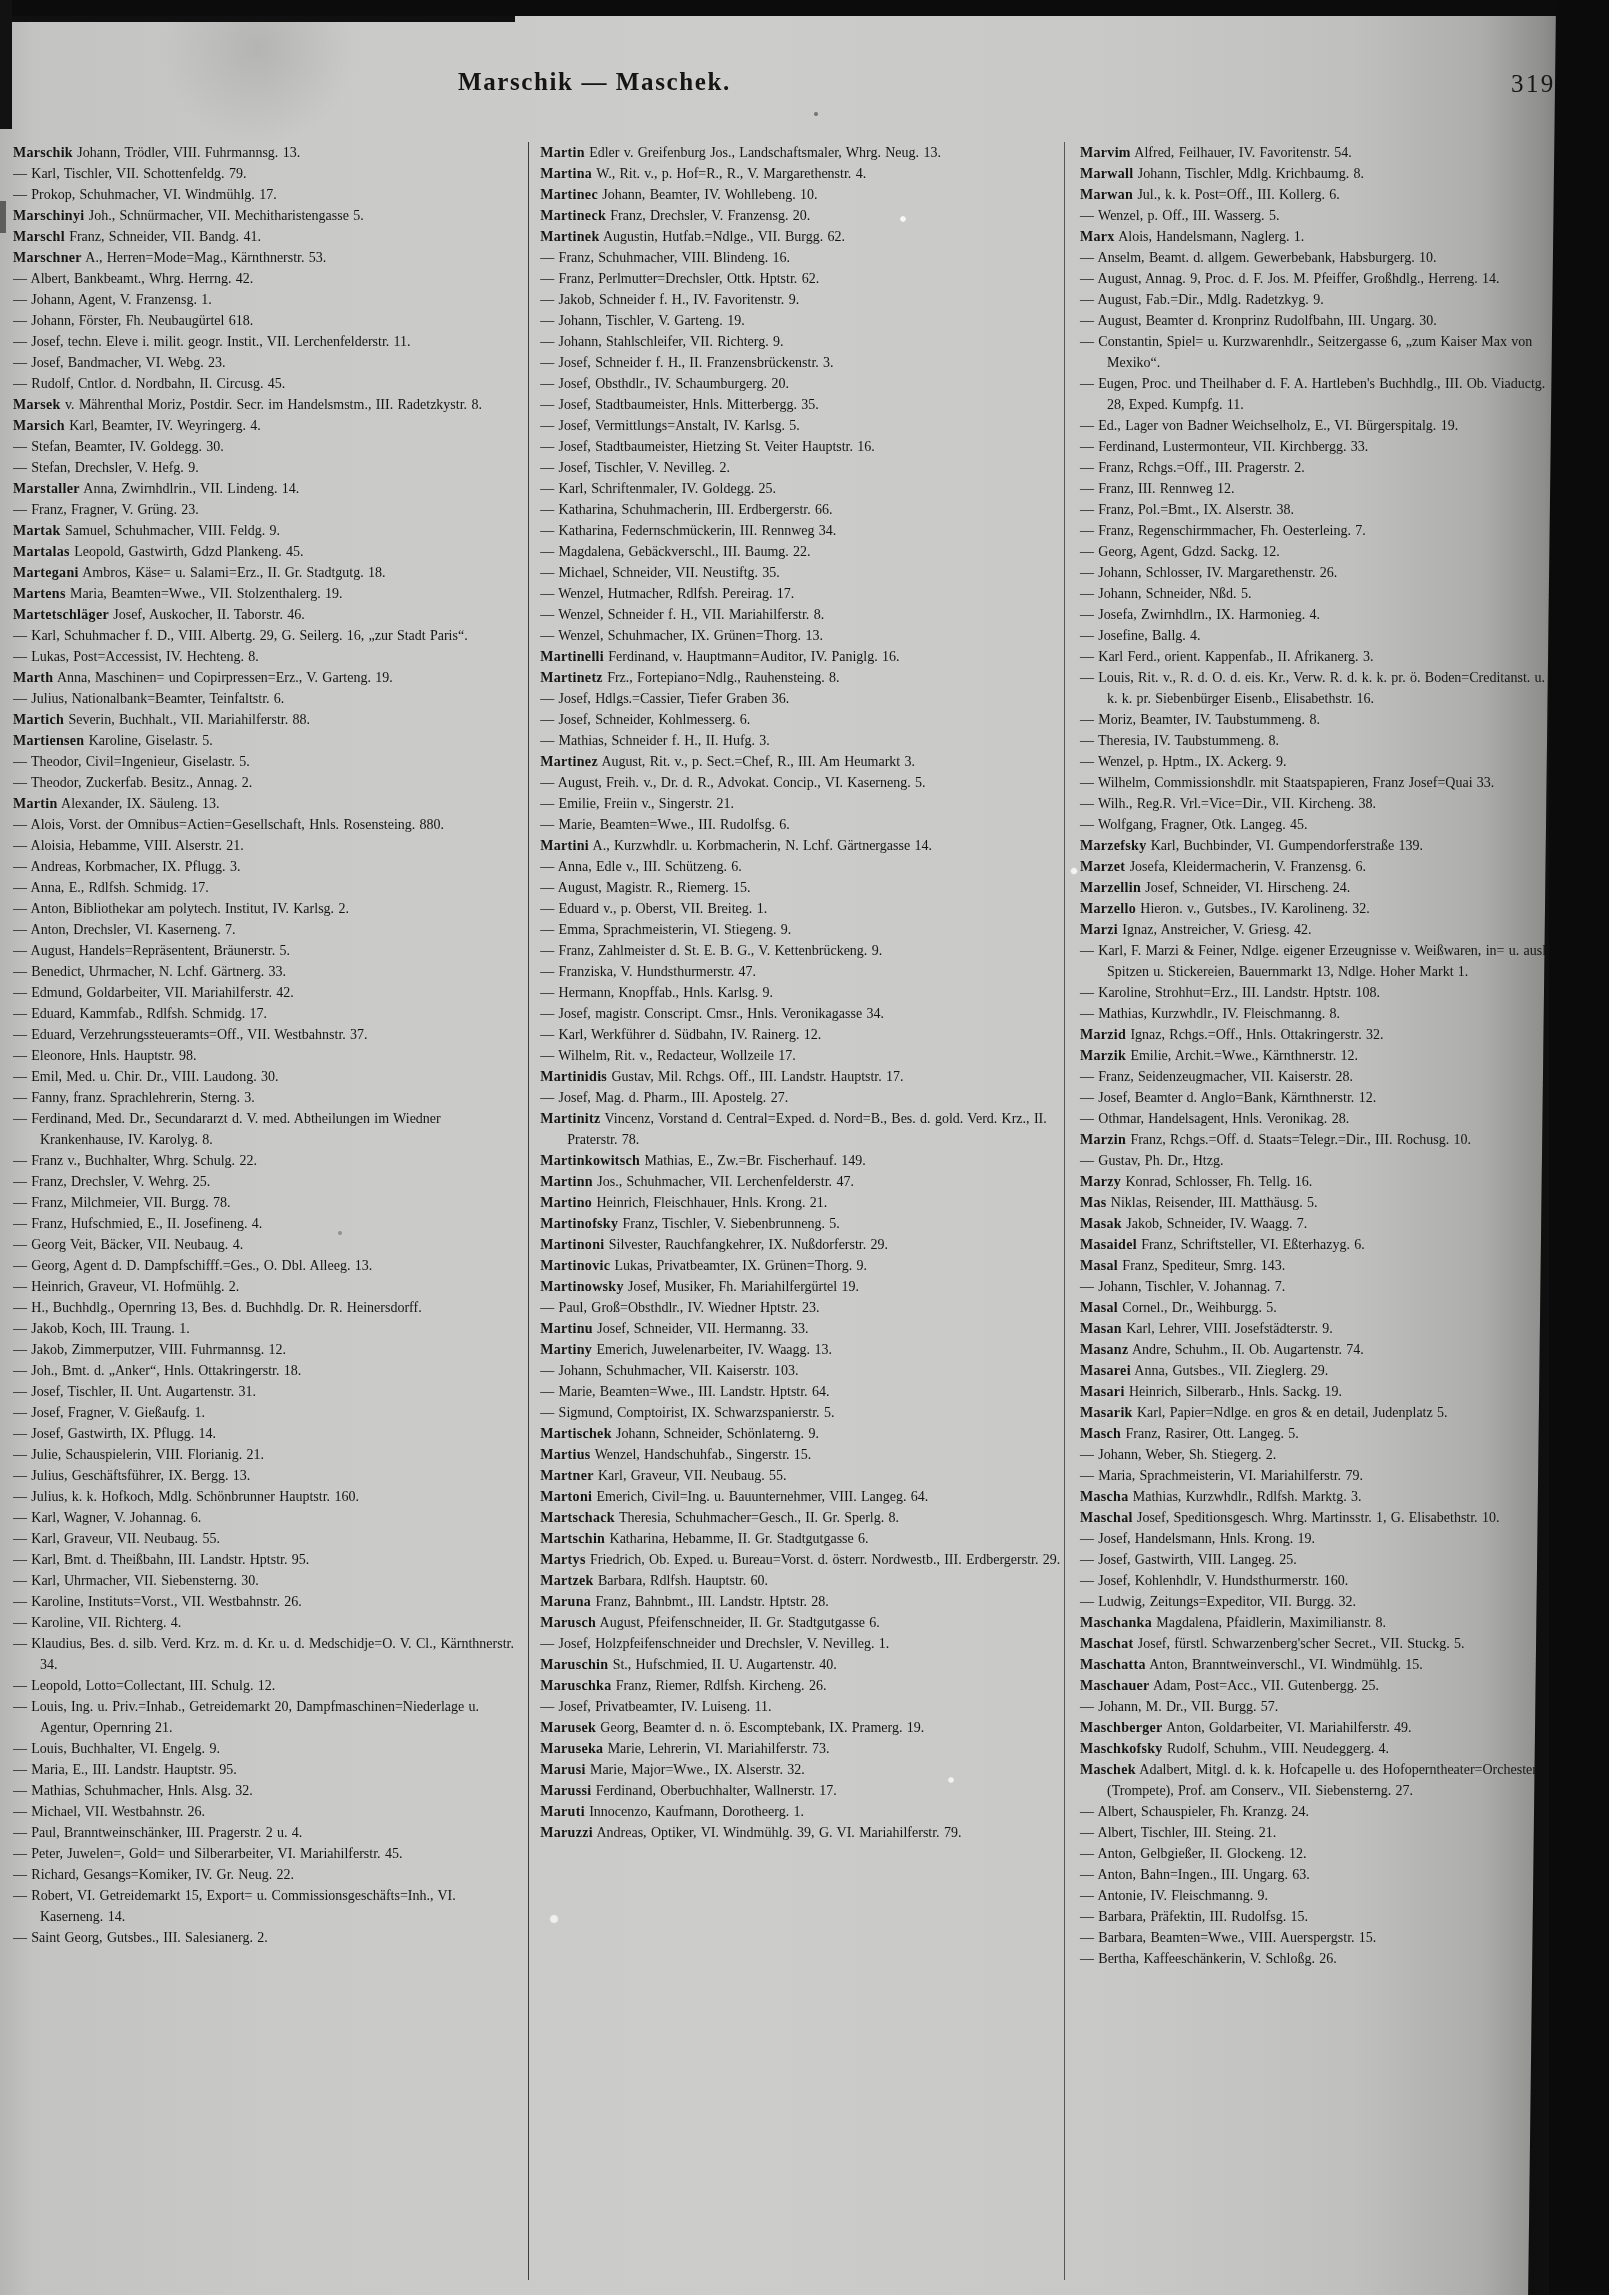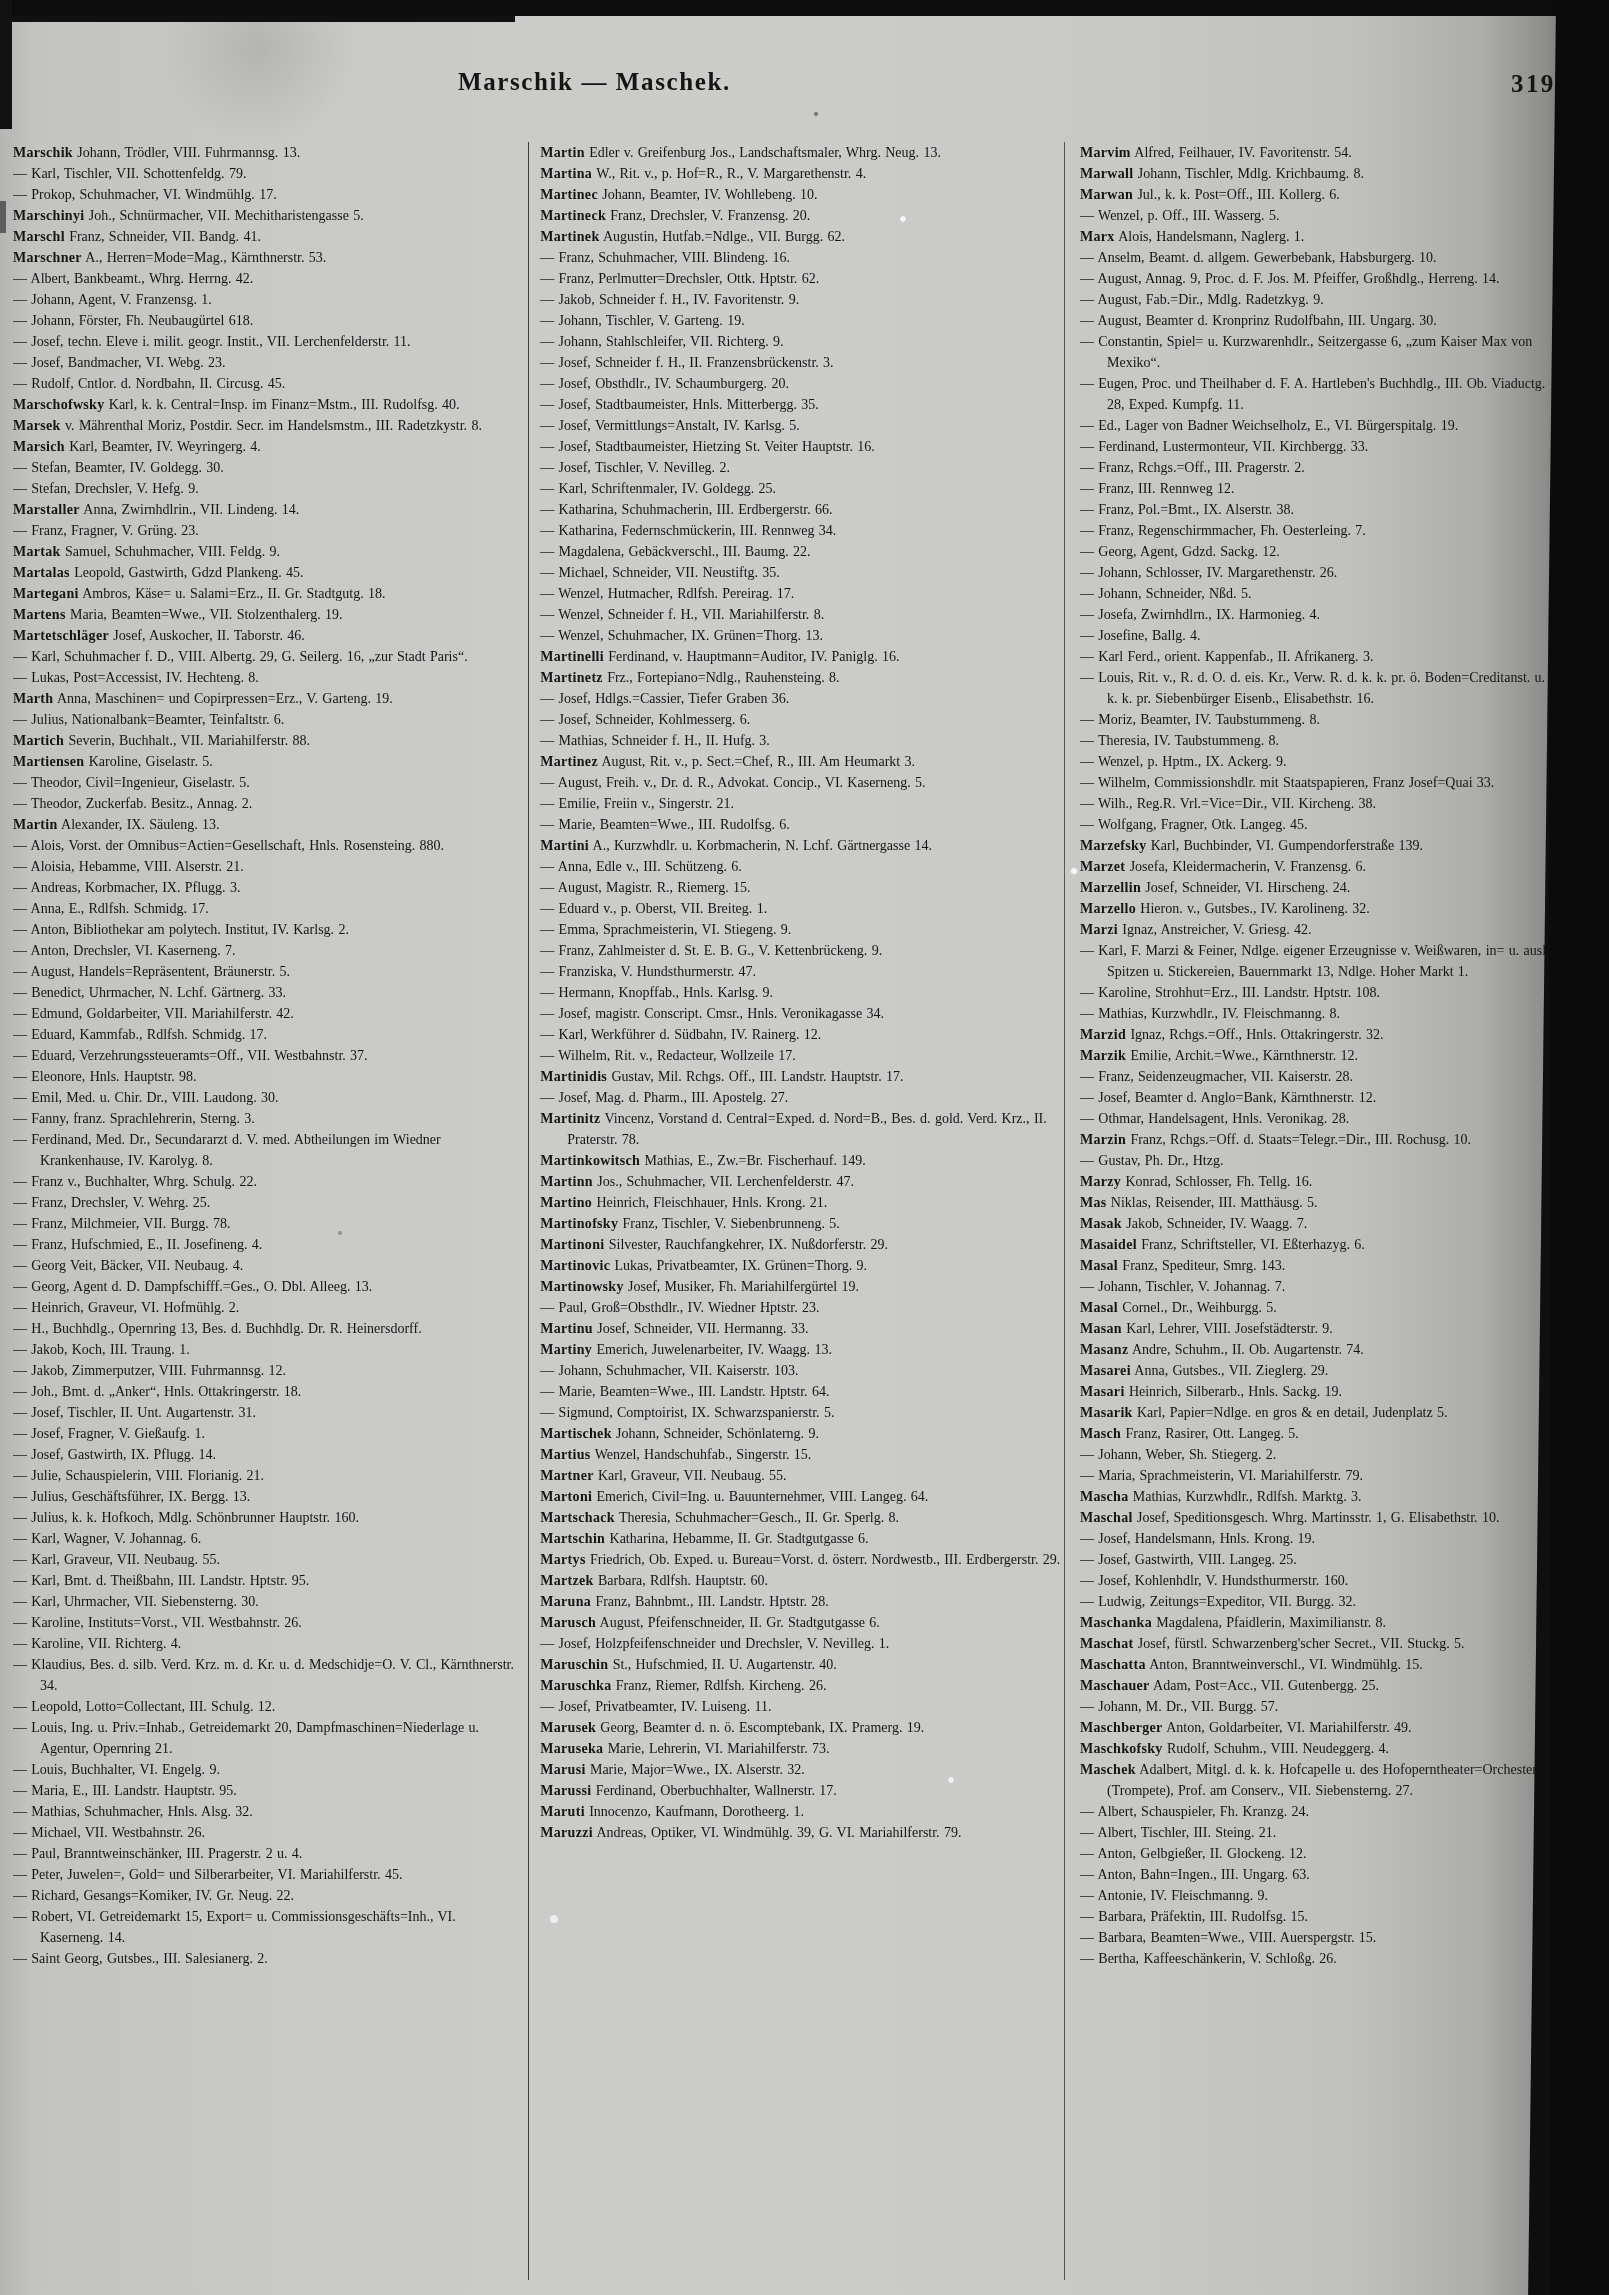--- a/index.html
+++ b/index.html
@@ -21,21 +21,21 @@
   .edge-top{position:absolute;left:0;top:0;width:100%;height:16px;background:#0c0c0c;}
   .edge-top::after{content:"";position:absolute;left:0;top:16px;width:515px;height:5.6px;background:#101010;}
   .edge-left{position:absolute;left:0;top:0;width:12px;height:129px;background:#121212;}
   .edge-left::after{content:"";position:absolute;left:0;top:201px;width:6.4px;height:32px;background:rgba(20,20,20,.55);}
   .edge-right{position:absolute;right:0;top:0;width:93px;height:2295px;background:#0b0b0b;
     clip-path:polygon(42% 0,100% 0,100% 100%,12% 100%);}
   .edge-right::before{content:"";position:absolute;left:-24px;top:0;width:56px;height:100%;
     background:linear-gradient(90deg,transparent,rgba(30,30,30,.25));}
   .header-row{position:absolute;top:68px;left:0;width:1561px;height:40px;margin-left:17px;}
   .page-title{position:absolute;left:441px;top:0;font-size:25px;font-weight:bold;letter-spacing:1.6px;}
-  .page-number{position:absolute;left:1494px;top:1.6px;font-size:25px;font-weight:bold;letter-spacing:2.4px;}
+  .page-number{position:absolute;left:1494px;top:1.6px;font-size:25px;font-weight:normal;letter-spacing:2.4px;}
   .col{position:absolute;top:142px;height:2138px;overflow:hidden;font-size:14px;line-height:21px;}
   .col-1{left:13px;width:505px;}
   .col-2{left:528px;width:522px;border-left:1.6px solid rgba(25,25,25,.8);padding-left:11.3px;}
   .col-3{left:1064px;width:480px;border-left:1.6px solid rgba(25,25,25,.65);padding-left:15px;}
   .entry{padding-left:27px;text-indent:-27px;word-spacing:0.8px;}
   .lead{font-weight:bold;letter-spacing:0.3px;}
 </style>
 </head>
 <body>
 
@@ -53,21 +53,20 @@
     <div class="entry">— Prokop, Schuhmacher, VI. Windmühlg. 17.</div>
     <div class="entry"><span class="lead">Marschinyi</span> Joh., Schnürmacher, VII. Mechitharistengasse 5.</div>
     <div class="entry"><span class="lead">Marschl</span> Franz, Schneider, VII. Bandg. 41.</div>
     <div class="entry"><span class="lead">Marschner</span> A., Herren=Mode=Mag., Kärnthnerstr. 53.</div>
     <div class="entry">— Albert, Bankbeamt., Whrg. Herrng. 42.</div>
     <div class="entry">— Johann, Agent, V. Franzensg. 1.</div>
     <div class="entry">— Johann, Förster, Fh. Neubaugürtel 618.</div>
     <div class="entry">— Josef, techn. Eleve i. milit. geogr. Instit., VII. Lerchenfelderstr. 11.</div>
     <div class="entry">— Josef, Bandmacher, VI. Webg. 23.</div>
     <div class="entry">— Rudolf, Cntlor. d. Nordbahn, II. Circusg. 45.</div>
-    <div class="entry"><span class="lead">Marschofwsky</span> Karl, k. k. Central=Insp. im Finanz=Mstm., III. Rudolfsg. 40.</div>
     <div class="entry"><span class="lead">Marsek</span> v. Mährenthal Moriz, Postdir. Secr. im Handelsmstm., III. Radetzkystr. 8.</div>
     <div class="entry"><span class="lead">Marsich</span> Karl, Beamter, IV. Weyringerg. 4.</div>
     <div class="entry">— Stefan, Beamter, IV. Goldegg. 30.</div>
     <div class="entry">— Stefan, Drechsler, V. Hefg. 9.</div>
     <div class="entry"><span class="lead">Marstaller</span> Anna, Zwirnhdlrin., VII. Lindeng. 14.</div>
     <div class="entry">— Franz, Fragner, V. Grüng. 23.</div>
     <div class="entry"><span class="lead">Martak</span> Samuel, Schuhmacher, VIII. Feldg. 9.</div>
     <div class="entry"><span class="lead">Martalas</span> Leopold, Gastwirth, Gdzd Plankeng. 45.</div>
     <div class="entry"><span class="lead">Martegani</span> Ambros, Käse= u. Salami=Erz., II. Gr. Stadtgutg. 18.</div>
     <div class="entry"><span class="lead">Martens</span> Maria, Beamten=Wwe., VII. Stolzenthalerg. 19.</div>

